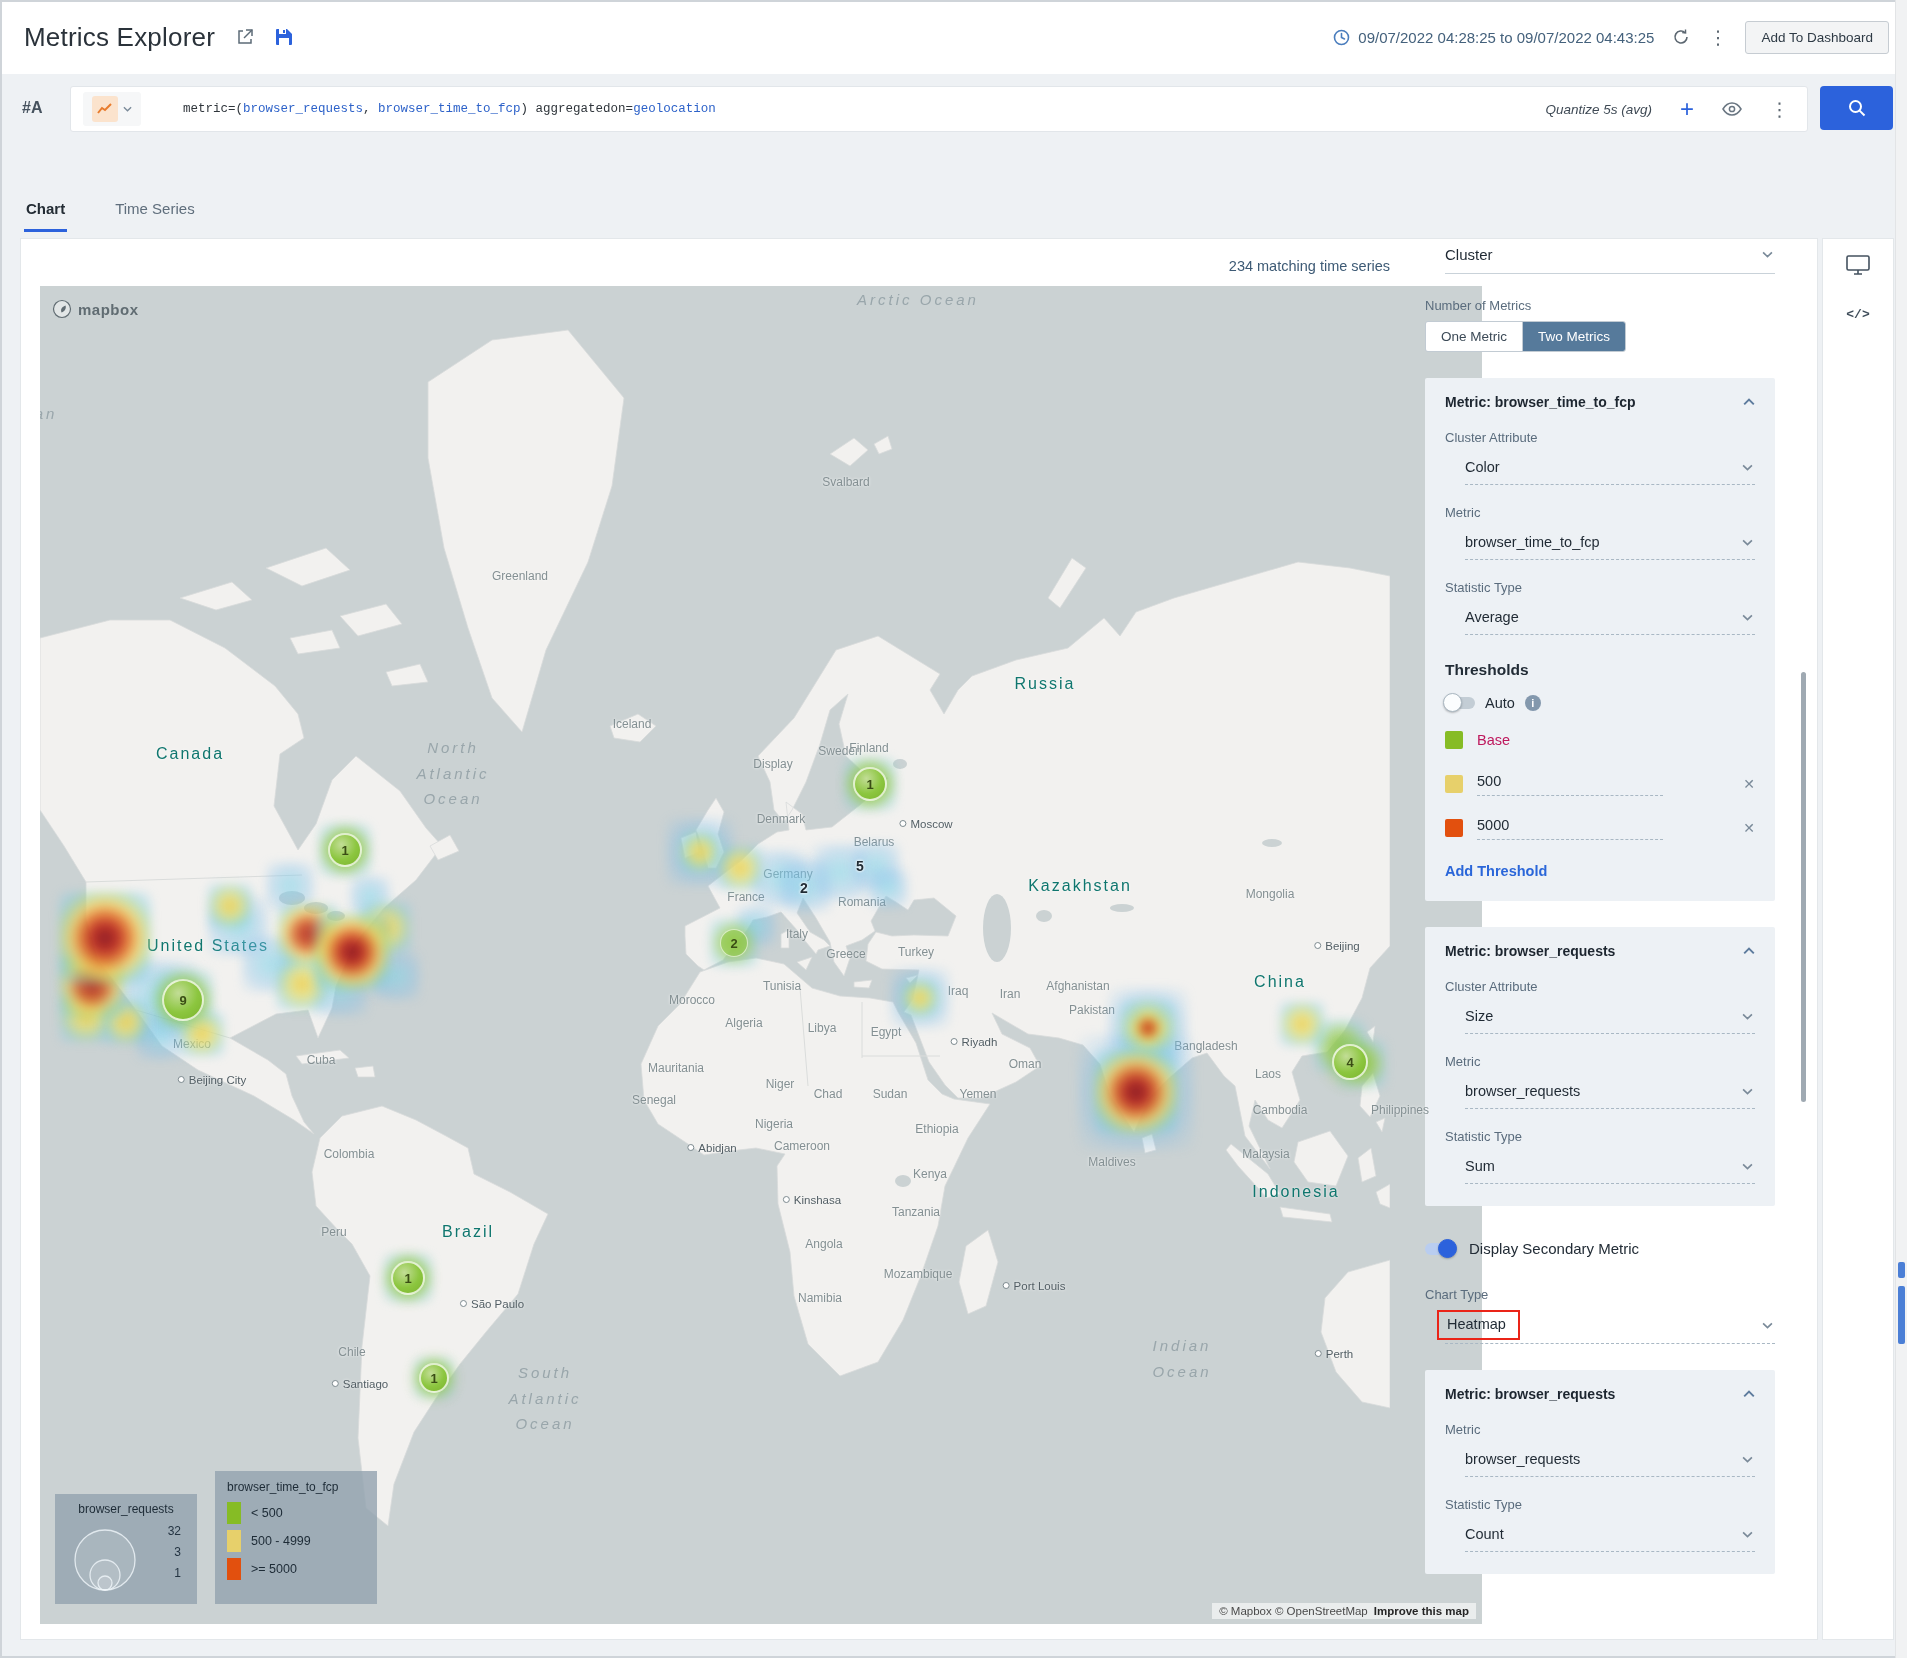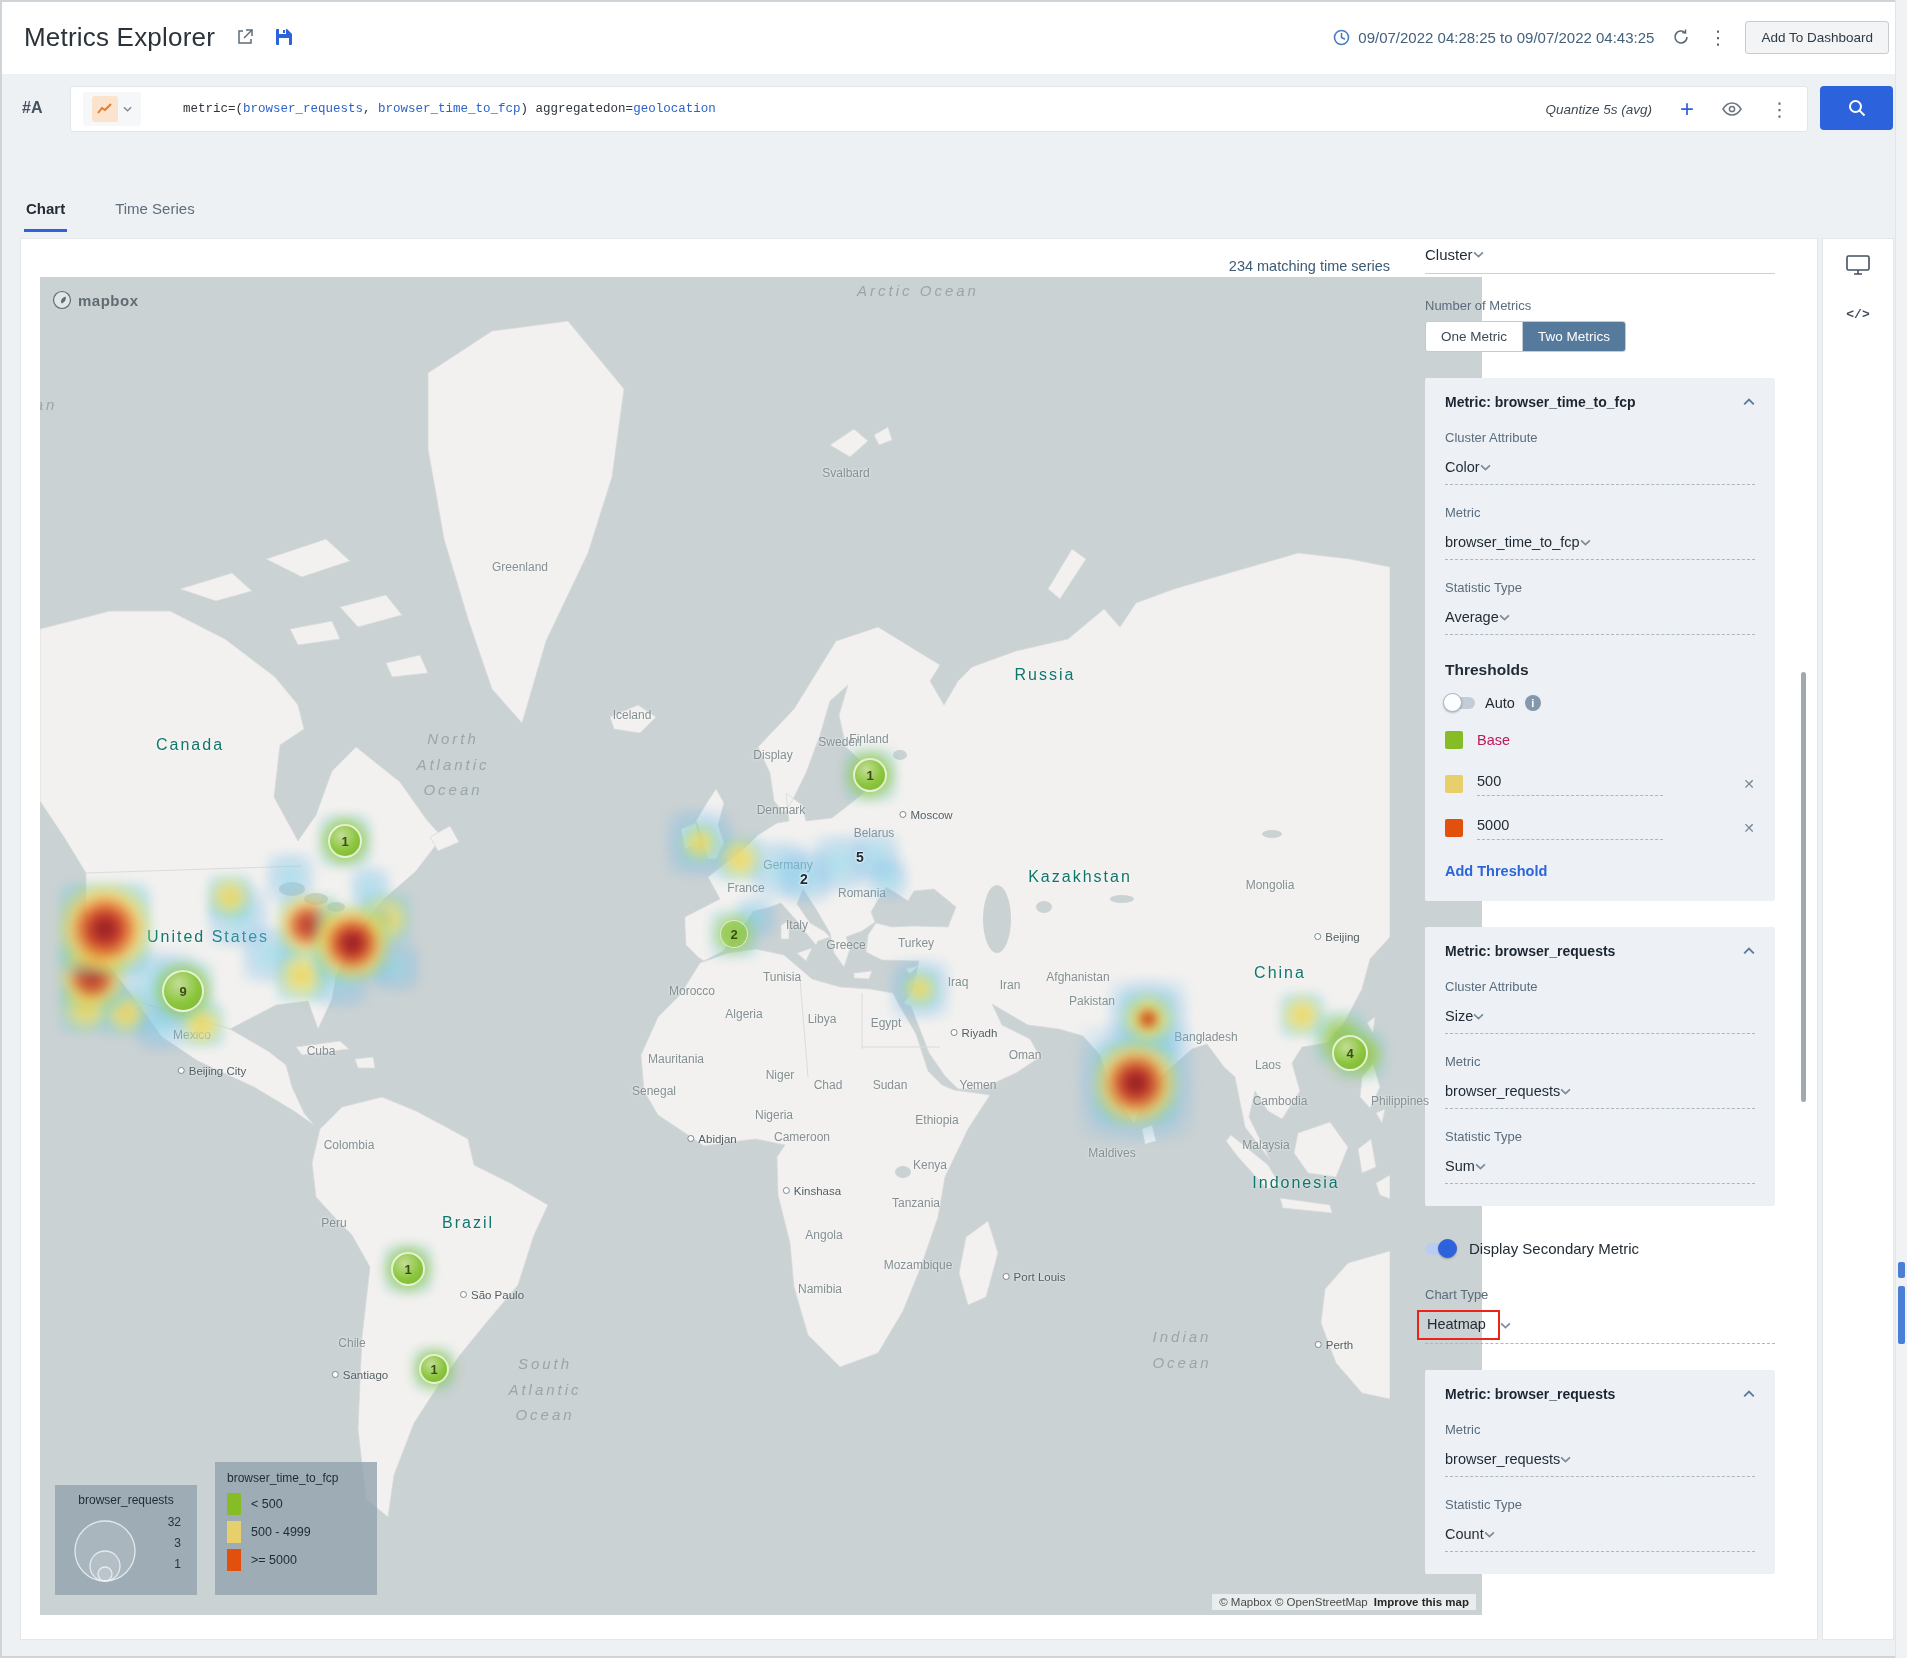--- a/index.html
+++ b/index.html
@@ -32,21 +32,21 @@
   
   .tabs{position:absolute;left:24px;top:194px;display:flex;gap:46px;}
   .tab{font-size:15px;color:#5f6e7c;padding:6px 2px 12px;cursor:pointer;border-bottom:3px solid transparent;}
   .tab.active{color:#232c34;font-weight:700;border-bottom-color:#2c62dc;}
 
   
   .card-main{position:absolute;left:20px;top:238px;width:1798px;height:1402px;background:#fff;border:1px solid #e3e7ea;box-sizing:border-box;}
   .matching{position:absolute;left:40px;top:258px;width:1350px;text-align:right;font-size:14.5px;color:#3d5a75;z-index:5;}
 
   
-  .map{position:absolute;left:40px;top:277px;width:1442px;height:1338px;background:#cbd2d3;overflow:hidden;cursor:grab;}
+  .map{position:absolute;left:40px;top:286px;width:1442px;height:1338px;background:#cbd2d3;overflow:hidden;cursor:grab;}
   .map svg.base{position:absolute;left:0;top:0;}
   .mlabel{position:absolute;transform:translate(-50%,-50%);white-space:pre;text-align:center;pointer-events:none;z-index:2;}
   .mlabel.k-c{font-size:12px;color:#849093;text-shadow:0 0 3px rgba(255,255,255,.9);}
   .mlabel.k-C{font-size:16px;color:#0f766e;letter-spacing:2px;text-shadow:0 0 3px rgba(255,255,255,.9);}
   .mlabel.k-t{font-size:11.5px;color:#525e64;text-shadow:0 0 3px rgba(255,255,255,.9);}
   .mlabel.k-t::before{content:"";display:inline-block;width:5px;height:5px;border:1px solid #7d8a8f;background:#fff;border-radius:50%;margin-right:4px;vertical-align:1px;}
   .mlabel.k-o{font-size:15px;font-style:italic;color:#99a6ab;letter-spacing:3px;line-height:1.7;}
   .blob{position:absolute;filter:blur(5px);z-index:3;pointer-events:none;}
   .blob.red{background:radial-gradient(circle, rgba(134,18,28,.96) 0%, rgba(187,39,26,.93) 20%, rgba(226,112,37,.88) 36%, rgba(238,205,92,.78) 52%, rgba(165,212,125,.55) 66%, rgba(112,200,226,.38) 80%, rgba(110,175,235,0) 100%);}
   .blob.red2{background:radial-gradient(circle, rgba(170,30,28,.9) 0%, rgba(215,90,32,.85) 30%, rgba(238,205,92,.7) 52%, rgba(165,212,125,.5) 68%, rgba(112,200,226,.32) 82%, rgba(110,175,235,0) 100%);}
@@ -66,21 +66,21 @@
   .legend-fcp{left:175px;bottom:20px;width:162px;height:133px;padding:9px 12px;}
   .legend-fcp .ttl{font-size:12px;margin-bottom:8px;}
   .lrow{display:flex;align-items:center;gap:10px;margin-top:6px;}
   .lswatch{width:14px;height:22px;flex:0 0 auto;}
   .lrow span{font-size:12.5px;}
   .attribution{position:absolute;right:6px;bottom:5px;background:rgba(255,255,255,.6);padding:2px 7px;font-size:11.5px;color:#4a4a4a;z-index:6;}
   .attribution a{color:#262626;font-weight:700;text-decoration:none;margin-left:6px;cursor:pointer;}
 
   
   .panel{position:absolute;left:1425px;top:240px;width:350px;}
-  .select{display:flex;align-items:center;border-bottom:1px dashed #a9b8c4;padding:8px 2px 9px 0;font-size:14.5px;color:#1f2933;margin-top:6px;cursor:pointer;}
+  .select{display:flex;align-items:center;justify-content:space-between;border-bottom:1px dashed #a9b8c4;padding:8px 2px 9px 0;font-size:14.5px;color:#1f2933;margin-top:6px;cursor:pointer;margin-left:20px;}
   .select.solid{border-bottom:1px solid #c9d2d9;font-size:15px;margin-top:0;padding:6px 2px 10px 0;}
   .fieldlabel{margin-top:20px;font-size:13px;color:#5a6c7d;}
   .num-label{margin-top:24px;font-size:13px;color:#5a6c7d;}
   .segmented{margin-top:8px;display:inline-flex;border:1px solid #c2cbd3;border-radius:3px;overflow:hidden;}
   .seg{padding:7px 15px;font-size:13.5px;background:#fff;color:#3c4a57;cursor:pointer;border-right:1px solid #c2cbd3;}
   .seg:last-child{border-right:none;}
   .seg.active{background:#567a9b;color:#fff;}
   .pcard{margin-top:26px;background:#edf1f5;border-radius:2px;padding:16px 20px 22px;}
   .pcard-title{display:flex;align-items:center;justify-content:space-between;font-size:14px;font-weight:700;color:#1d2630;}
   .thr-title{margin-top:26px;font-size:15.5px;font-weight:600;color:#222c36;}

